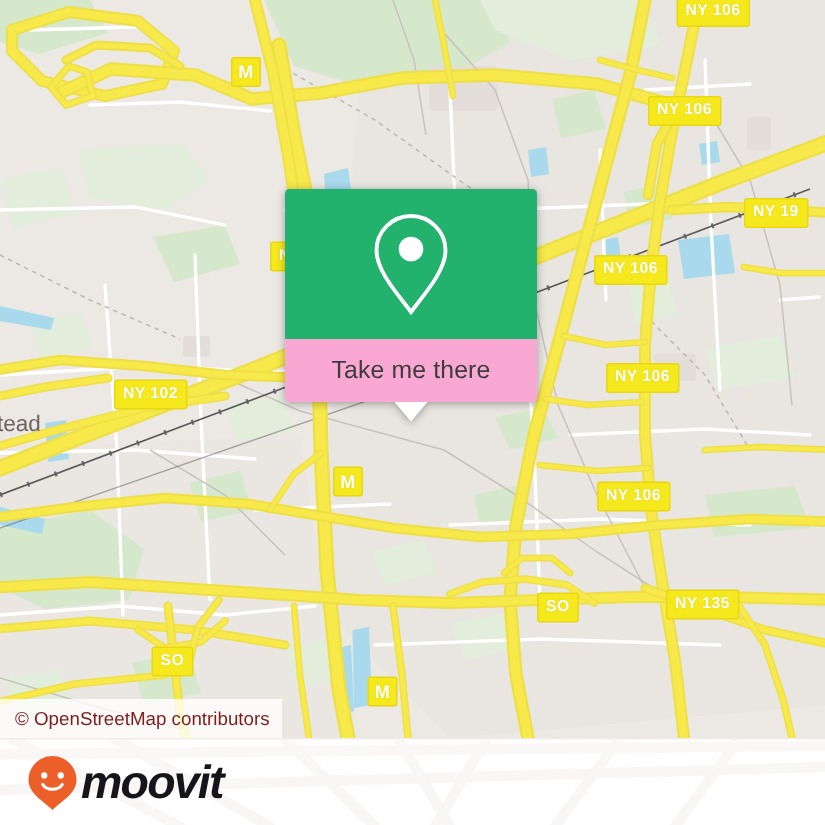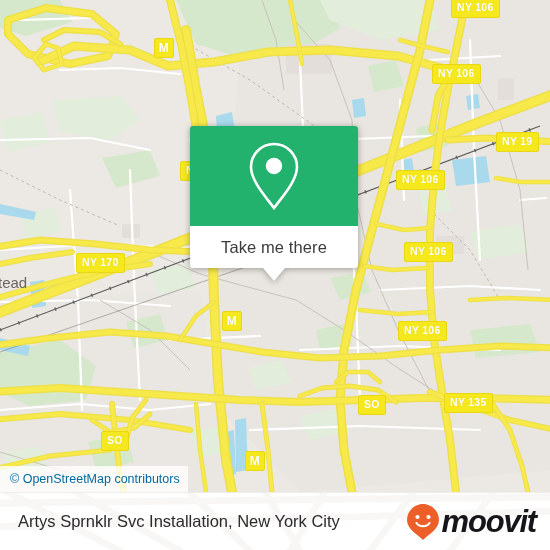--- a/index.html
+++ b/index.html
@@ -69,21 +69,21 @@
   }
   #popup-head {
     height: 100px;
     background: #23b26d;
     border-radius: 3px 3px 0 0;
     display: flex;
     align-items: center;
     justify-content: center;
   }
   #popup-body {
-    background: #ffffff;
+    background: #f9a8d4;
     border-radius: 0 0 3px 3px;
     height: 42px;
     display: flex;
     align-items: center;
     justify-content: center;
     position: relative;
   }
   #popup-label {
     color: #3c3c3c;
     font-size: 16.5px;
@@ -106,21 +106,21 @@
     left: 0; top: 466px;
     height: 26px;
     background: rgba(255,255,255,0.78);
     display: flex;
     align-items: center;
     padding: 0 8px 0 10px;
     z-index: 50;
   }
   #attribution-text {
     font-size: 12.5px;
-    color: #0369a1;
+    color: #7f1d1d;
     white-space: nowrap;
   }
 
   
   #footer {
     position: absolute;
     left: 0; top: 492px;
     width: 550px; height: 58px;
     background: #ffffff;
     display: flex;
@@ -376,21 +376,21 @@
 
     <div class="place-label" style="left:-2px; top:274px;">tead</div>
 
     <div class="shield" style="left:451px; top:-2px;">NY 106</div>
     <div class="shield" style="left:432px; top:64px;">NY 106</div>
     <div class="shield" style="left:496px; top:132px;">NY 19</div>
     <div class="shield" style="left:396px; top:170px;">NY 106</div>
     <div class="shield" style="left:404px; top:242px;">NY 106</div>
     <div class="shield" style="left:398px; top:321px;">NY 106</div>
     <div class="shield" style="left:444px; top:393px;">NY 135</div>
-    <div class="shield" style="left:76px; top:253px;">NY 170</div>
+    <div class="shield" style="left:76px; top:253px;">NY 102</div>
     <div class="shield" style="left:168px; top:161px; z-index:15;margin-left:12px;">NY</div>
     <div class="shield" style="left:358px; top:395px;">SO</div>
     <div class="shield" style="left:101px; top:431px;">SO</div>
 
     <div class="shield square" style="left:154px; top:38px;">M</div>
     <div class="shield square" style="left:222px; top:311px;">M</div>
     <div class="shield square" style="left:245px; top:451px;">M</div>
 
     <div id="popup">
       <div id="popup-head">
@@ -419,21 +419,20 @@
         <path d="M180,-10 L250,58"></path>
         <path d="M260,-10 L300,58"></path>
         <path d="M330,-10 L290,58"></path>
         <path d="M420,-10 L370,58"></path>
         <path d="M500,-10 L450,58"></path>
         <path d="M-10,34 L560,18"></path>
         <path d="M-10,10 L560,4"></path>
       </g>
     </svg>
 
-    <span id="footer-title">Artys Sprnklr Svc Installation, New York City</span>
 
     <div id="brand">
       <svg width="34" height="38" viewBox="0 0 34 38" xmlns="http://www.w3.org/2000/svg">
         <path d="M17 1 C8.2 1 1 8.2 1 17 C1 26 11 31 17 37 C23 31 33 26 33 17 C33 8.2 25.8 1 17 1 Z" fill="#ec5f28"></path>
         <circle cx="11.5" cy="14" r="2.1" fill="#ffffff"></circle>
         <circle cx="22.5" cy="14" r="2.1" fill="#ffffff"></circle>
         <path d="M10.5 20 C13 24.2 21 24.2 23.5 20" fill="none" stroke="#ffffff" stroke-width="2.1" stroke-linecap="round"></path>
       </svg>
       <span id="brand-name">moovit</span>
     </div>

